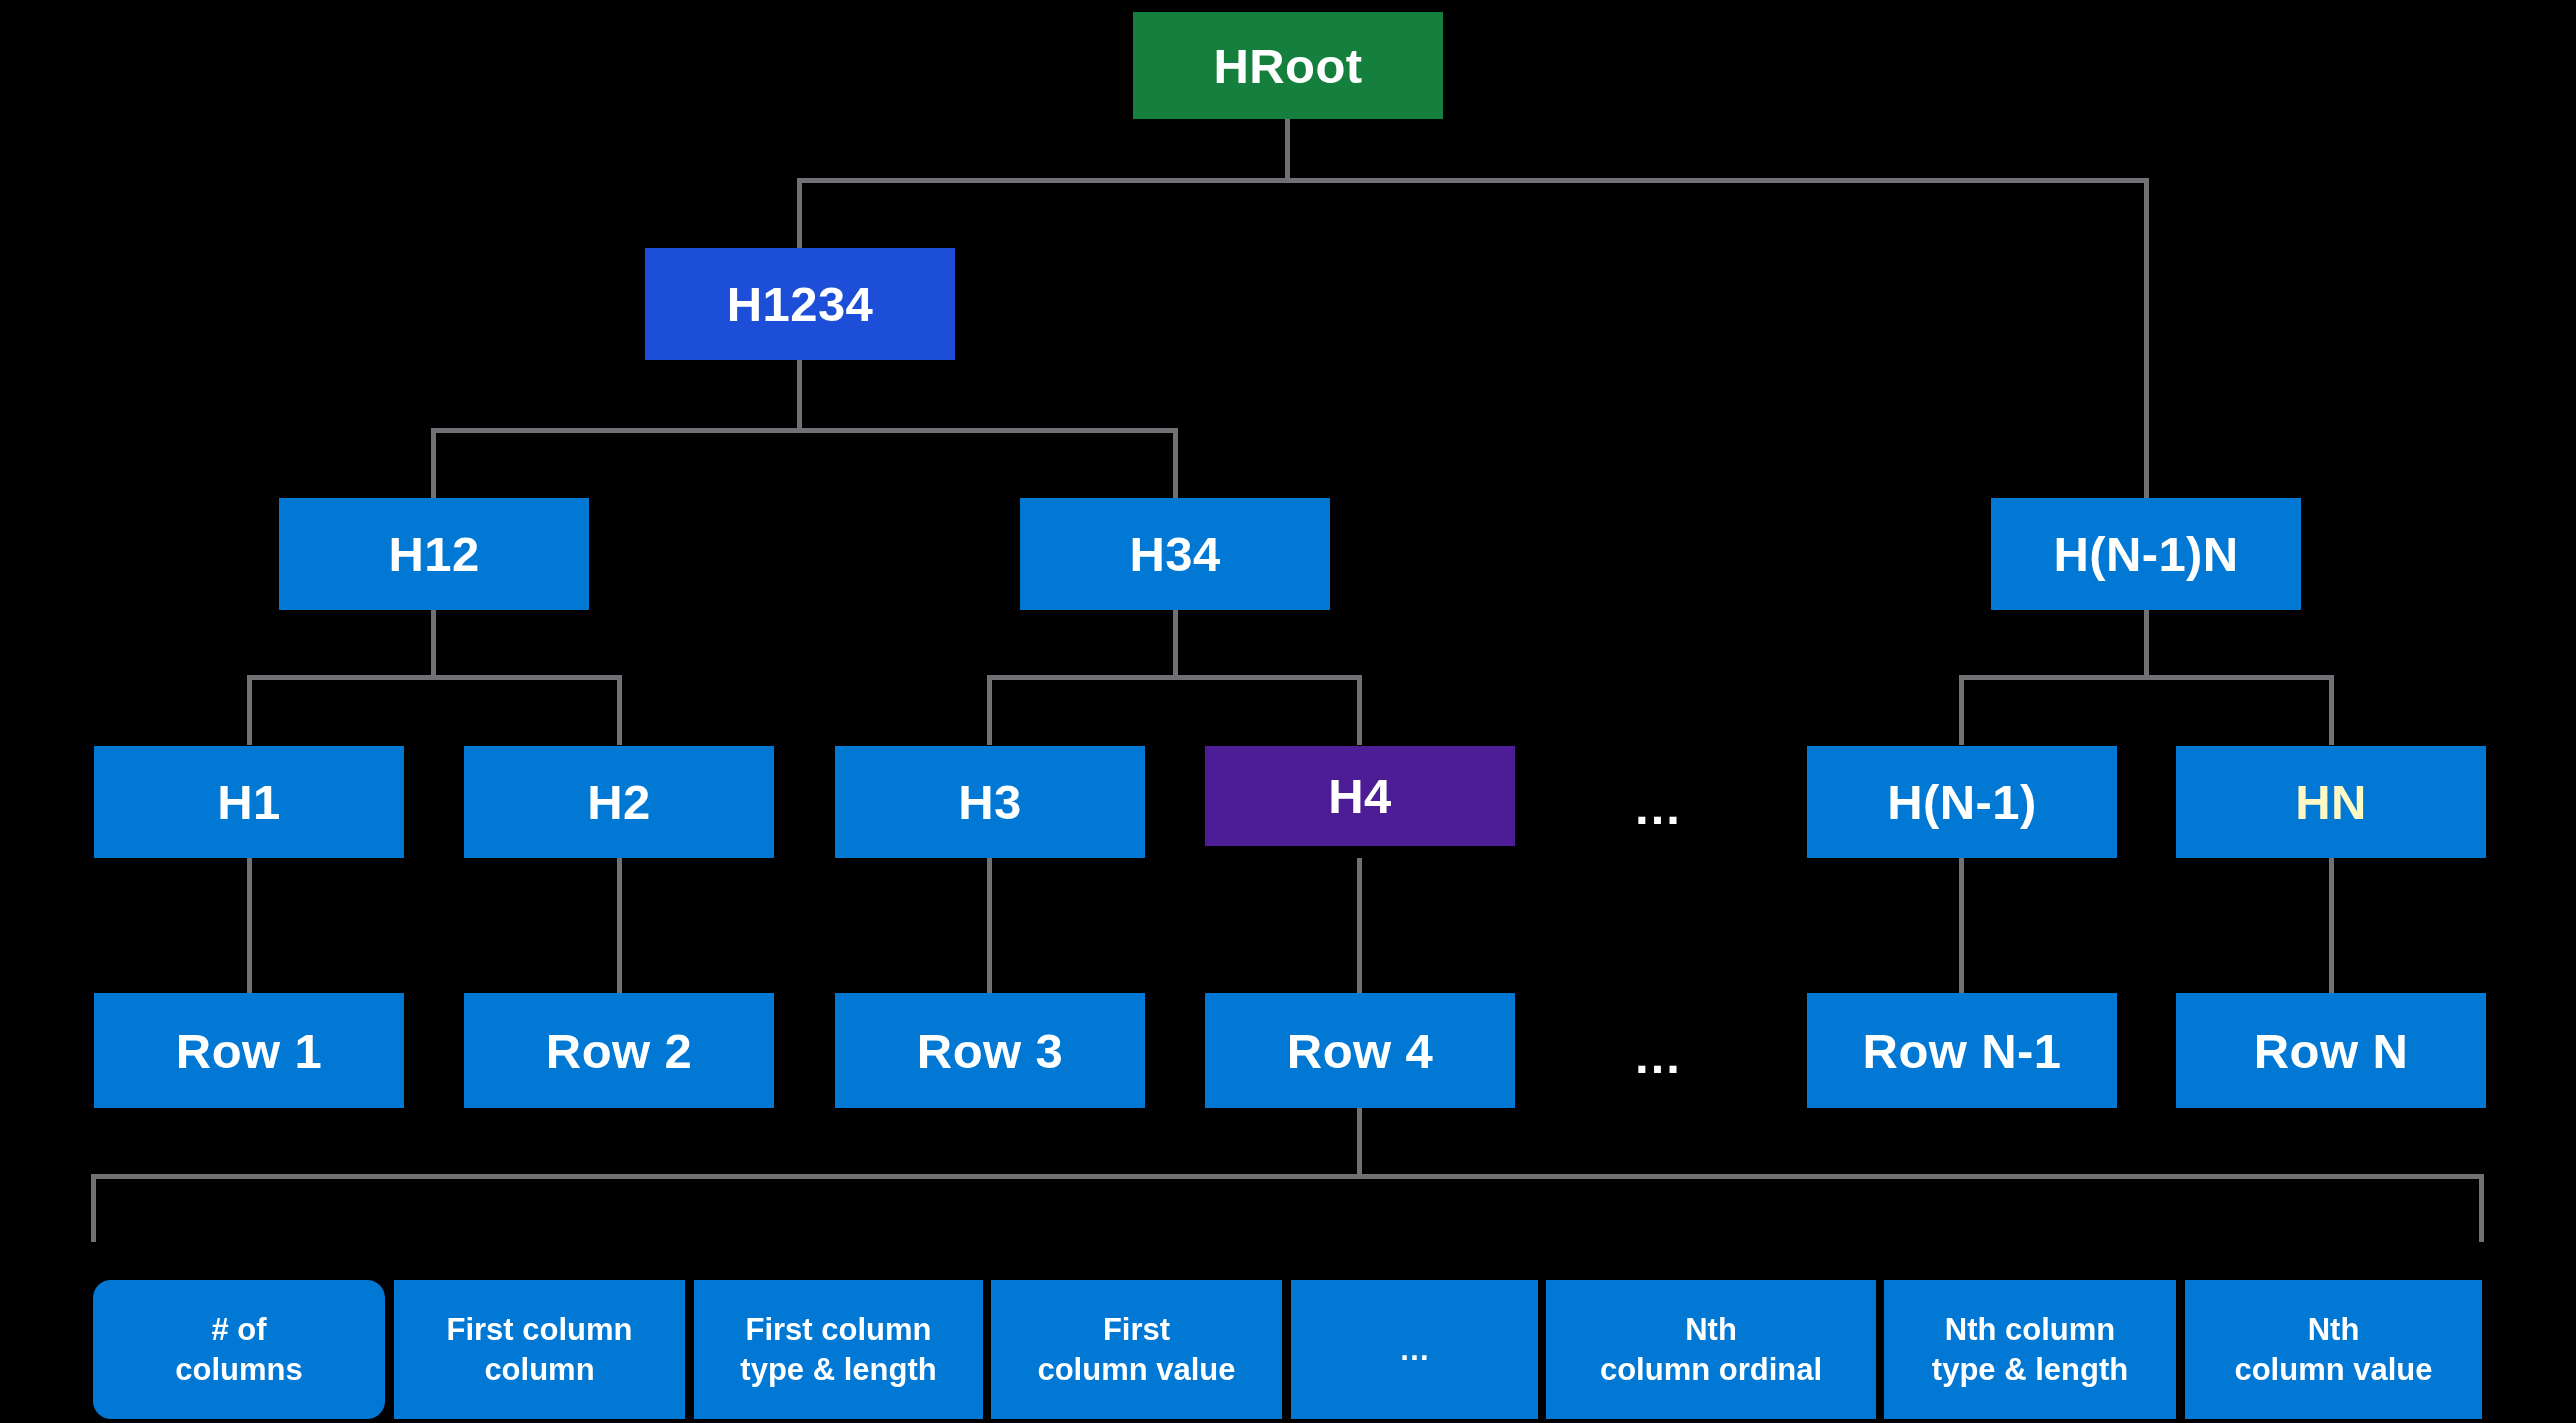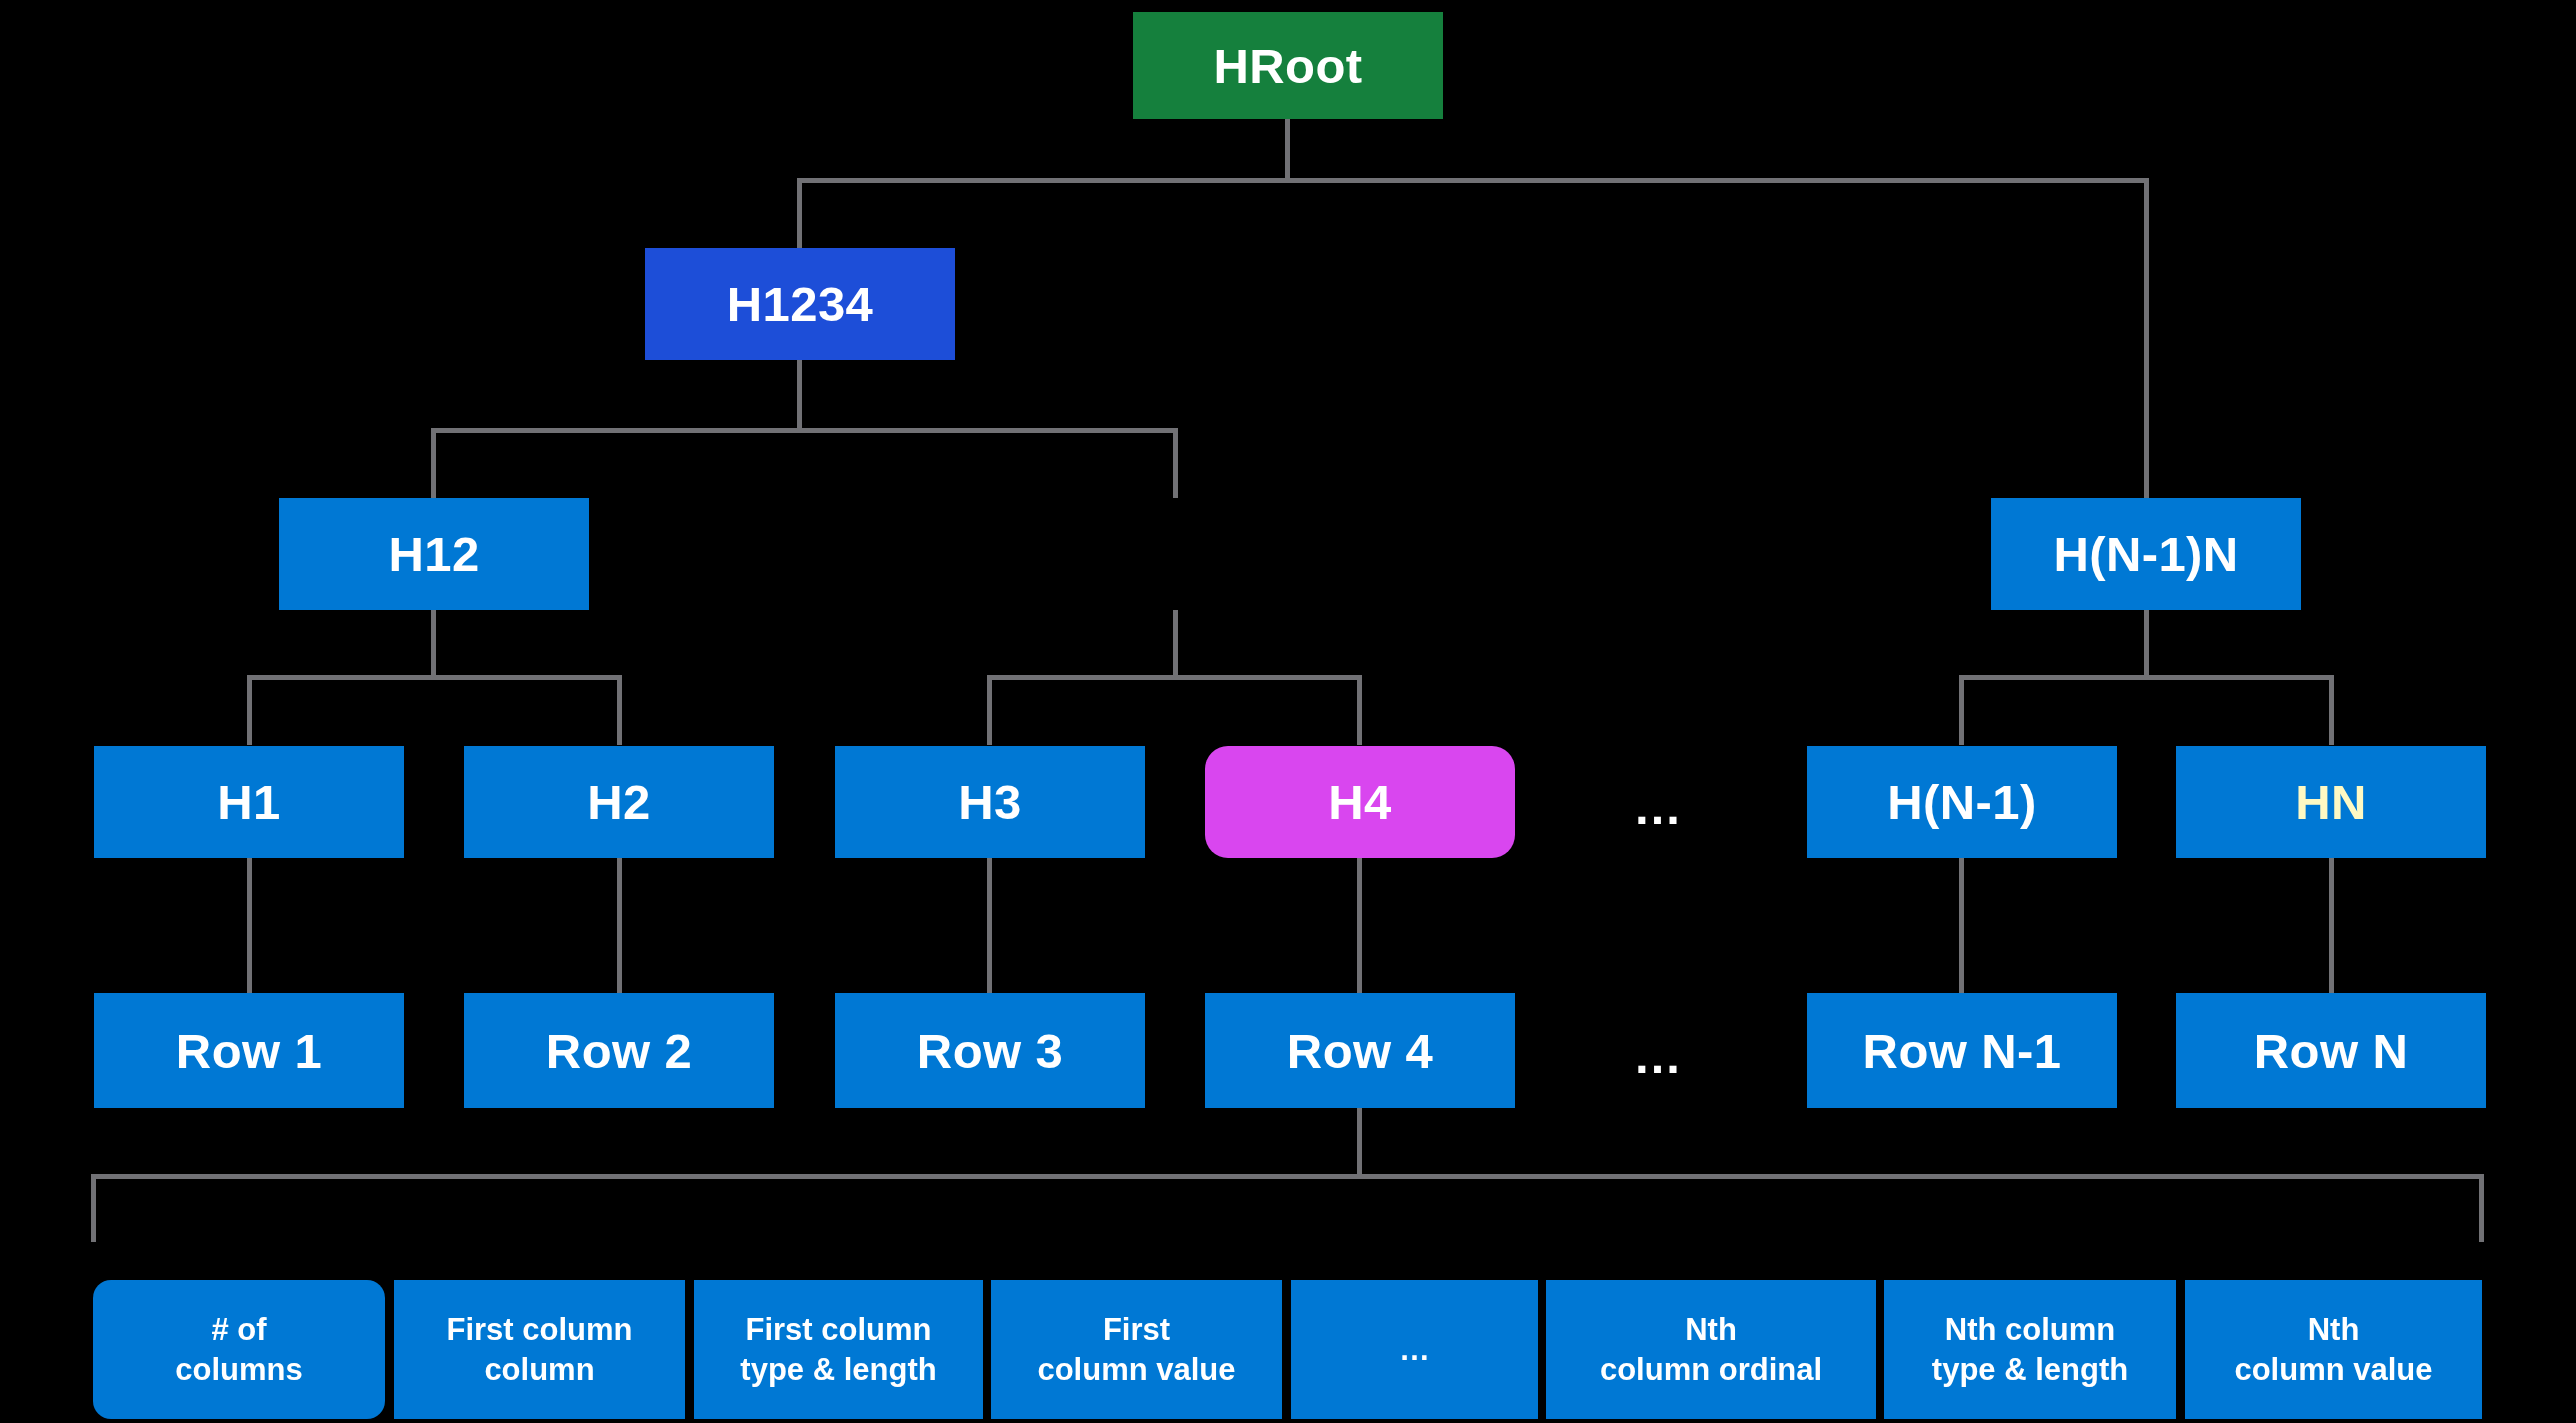--- a/index.html
+++ b/index.html
@@ -80,33 +80,36 @@
     <div class="line" style="left: 2479px; top: 1174px; width: 5.1px; height: 68px; background: rgb(113, 113, 117);"></div>
     <div class="node" style="left: 1133px; top: 12px; width: 310px; height: 107px; background: #15803d; color: rgb(255, 255, 255);">
       <span>HRoot</span>
     </div>
     <div class="node" style="left: 645px; top: 248px; width: 310px; height: 112px; background: #1d4ed8; color: rgb(255, 255, 255);">
       <span>H1234</span>
     </div>
     <div class="node" style="left: 279px; top: 498px; width: 310px; height: 112px; background: rgb(0, 120, 212); color: rgb(255, 255, 255);">
       <span>H12</span>
     </div>
+    <div class="node" style="left: 1020px; top: 498px; width: 310px; height: 112px; background: rgb(0, 120, 212); color: rgb(255, 255, 255);">
+      <span>H34</span>
+    </div>
     <div class="node" style="left: 1991px; top: 498px; width: 310px; height: 112px; background: rgb(0, 120, 212); color: rgb(255, 255, 255);">
       <span>H(N-1)N</span>
     </div>
     <div class="node" style="left: 94px; top: 746px; width: 310px; height: 112px; background: rgb(0, 120, 212); color: rgb(255, 255, 255);">
       <span>H1</span>
     </div>
     <div class="node" style="left: 464px; top: 746px; width: 310px; height: 112px; background: rgb(0, 120, 212); color: rgb(255, 255, 255);">
       <span>H2</span>
     </div>
     <div class="node" style="left: 835px; top: 746px; width: 310px; height: 112px; background: rgb(0, 120, 212); color: #ffffff;">
       <span>H3</span>
     </div>
-    <div class="node" style="left: 1205px; top: 746px; width: 310px; height: 112px; background: #d946ef; color: rgb(255, 255, 255); border-radius: 23px;">
+    <div class="node" style="left: 1205px; top: 746px; width: 310px; height: 100px; background: #4c1d95; color: rgb(255, 255, 255);">
       <span>H4</span>
     </div>
     <div class="node" style="left: 1807px; top: 746px; width: 310px; height: 112px; background: rgb(0, 120, 212); color: rgb(255, 255, 255);">
       <span>H(N-1)</span>
     </div>
     <div class="node" style="left: 2176px; top: 746px; width: 310px; height: 112px; background: rgb(0, 120, 212); color: #fef9c3;">
       <span>HN</span>
     </div>
     <div class="node" style="left: 94px; top: 993px; width: 310px; height: 115px; background: rgb(0, 120, 212); color: rgb(255, 255, 255);">
       <span>Row 1</span>

